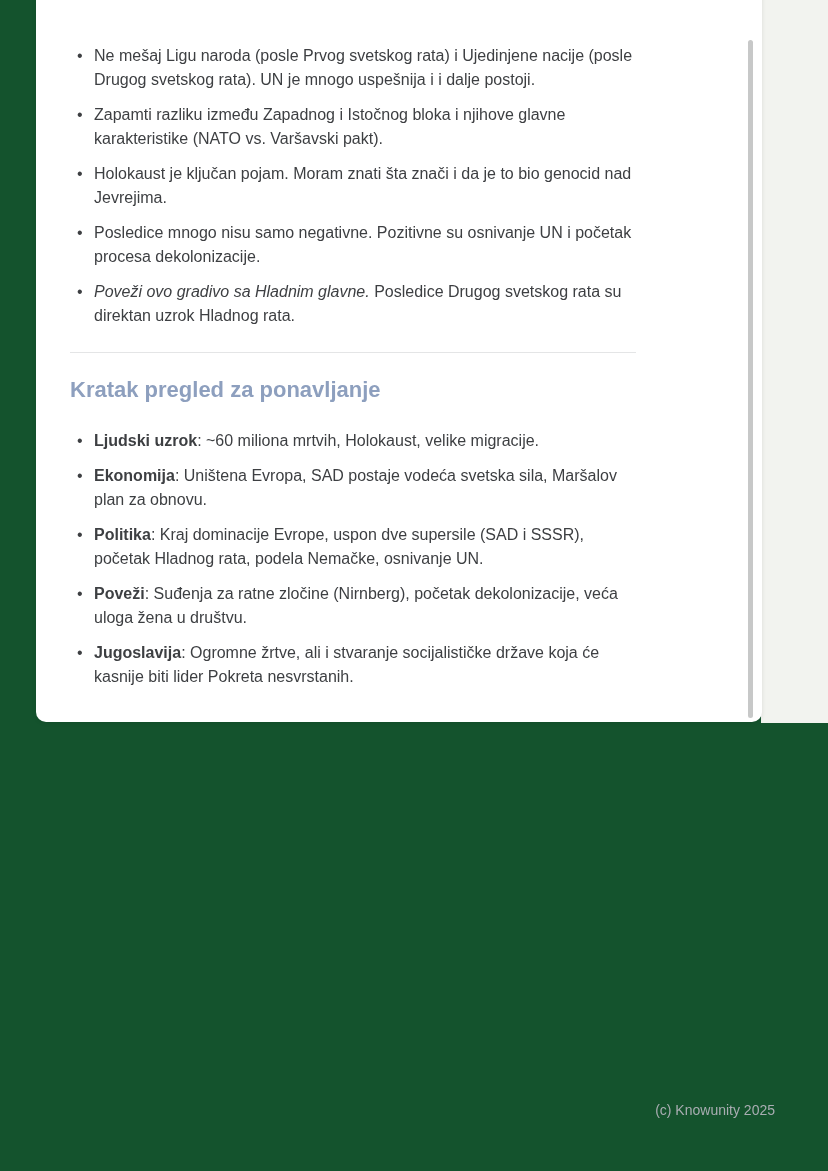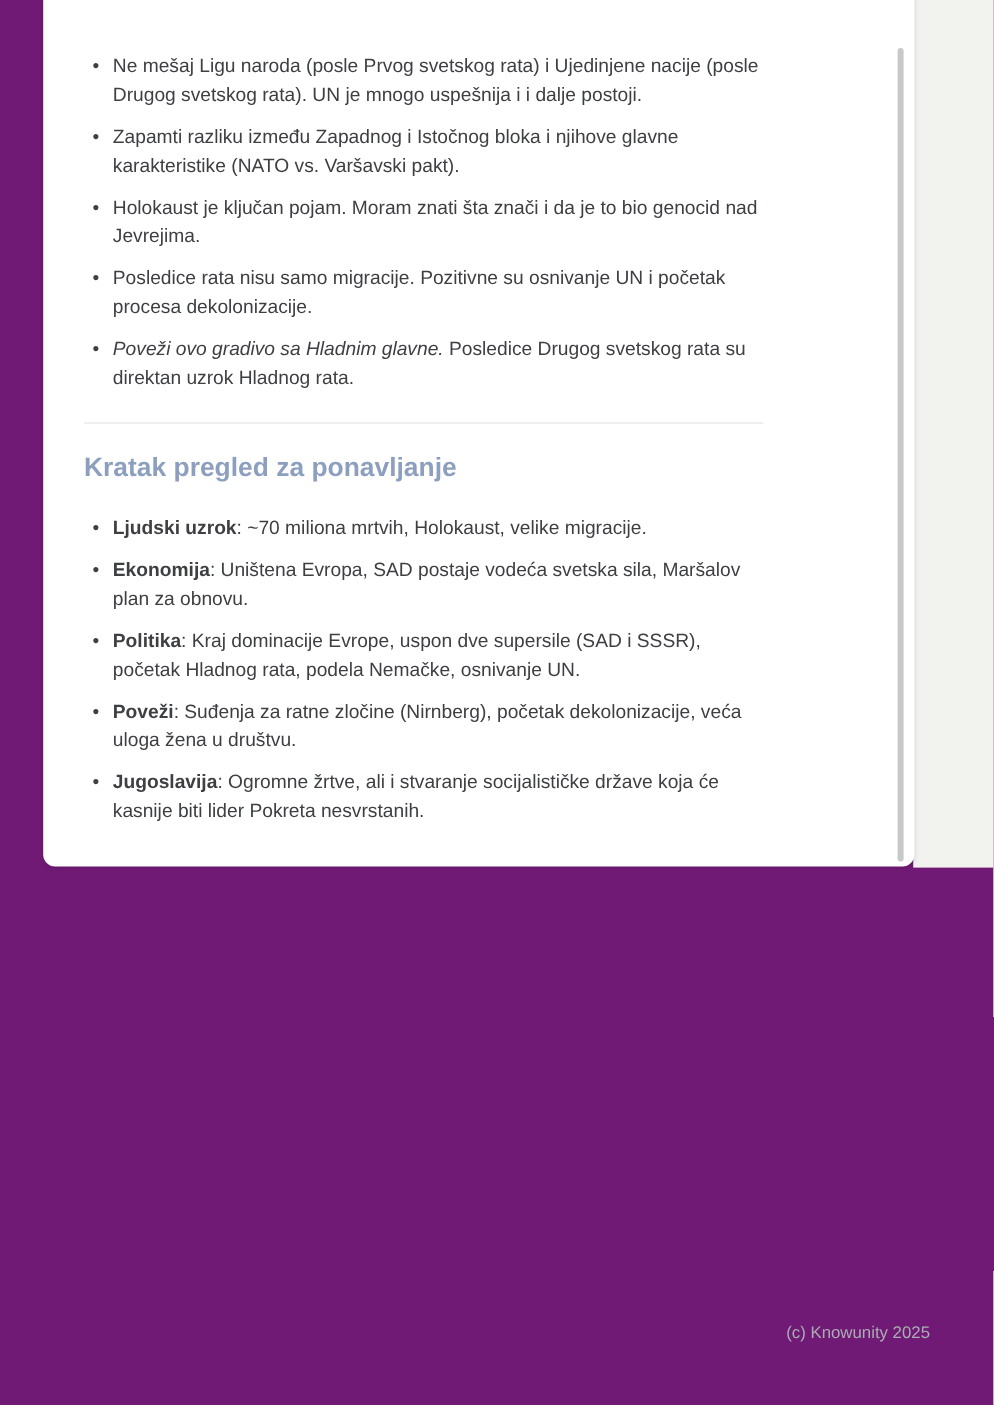--- a/index.html
+++ b/index.html
@@ -1,21 +1,21 @@
 <!DOCTYPE html>
 <html><head>
 <meta charset="utf-8">
 <style>
   * { margin: 0; padding: 0; box-sizing: border-box; }
   html, body { background: #ffffff; }
   .page {
     position: relative;
     width: 828px;
     height: 1171px;
-    background: #701a75;
+    background: #14532d;
     overflow: hidden;
     font-family: "Liberation Sans", sans-serif;
     color: #3d3f42;
   }
   .right-margin-bg {
     position: absolute;
     left: 761px;
     top: 0;
     width: 67px;
     height: 723px;
@@ -96,34 +96,34 @@
       <li>
         <span>Ne mešaj Ligu naroda (posle Prvog svetskog rata) i Ujedinjene nacije (posle Drugog svetskog rata). UN je mnogo uspešnija i i dalje postoji.</span>
       </li>
       <li>
         <span>Zapamti razliku između Zapadnog i Istočnog bloka i njihove glavne karakteristike (NATO vs. Varšavski pakt).</span>
       </li>
       <li>
         <span>Holokaust je ključan pojam. Moram znati šta znači i da je to bio genocid nad Jevrejima.</span>
       </li>
       <li>
-        <span>Posledice rata nisu samo migracije. Pozitivne su osnivanje UN i početak procesa dekolonizacije.</span>
+        <span>Posledice mnogo nisu samo negativne. Pozitivne su osnivanje UN i početak procesa dekolonizacije.</span>
       </li>
       <li>
         <em>Poveži ovo gradivo sa Hladnim glavne.</em><span> Posledice Drugog svetskog rata su direktan uzrok Hladnog rata.</span>
       </li>
     </ul>
 
     <hr class="divider">
 
     <h2 class="section-heading">Kratak pregled za ponavljanje</h2>
 
     <ul class="bullet-list review-list">
       <li>
-        <strong>Ljudski uzrok</strong><span>: ~70 miliona mrtvih, Holokaust, velike migracije.</span>
+        <strong>Ljudski uzrok</strong><span>: ~60 miliona mrtvih, Holokaust, velike migracije.</span>
       </li>
       <li>
         <strong>Ekonomija</strong><span>: Uništena Evropa, SAD postaje vodeća svetska sila, Maršalov plan za obnovu.</span>
       </li>
       <li>
         <strong>Politika</strong><span>: Kraj dominacije Evrope, uspon dve supersile (SAD i SSSR), početak Hladnog rata, podela Nemačke, osnivanje UN.</span>
       </li>
       <li>
         <strong>Poveži</strong><span>: Suđenja za ratne zločine (Nirnberg), početak dekolonizacije, veća uloga žena u društvu.</span>
       </li>

